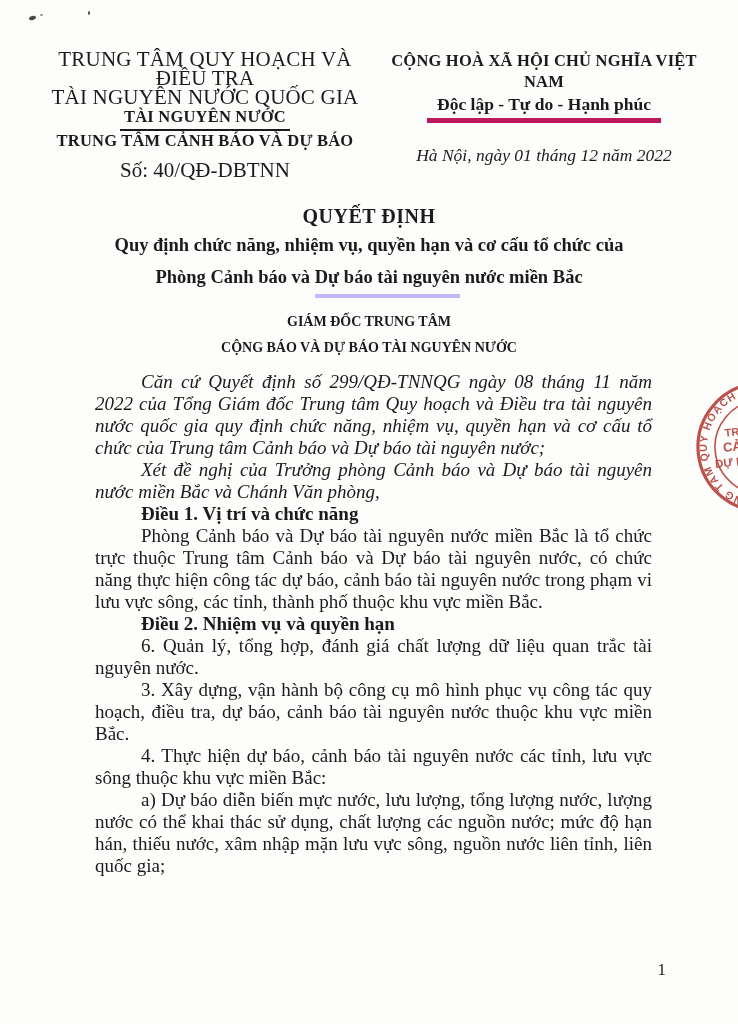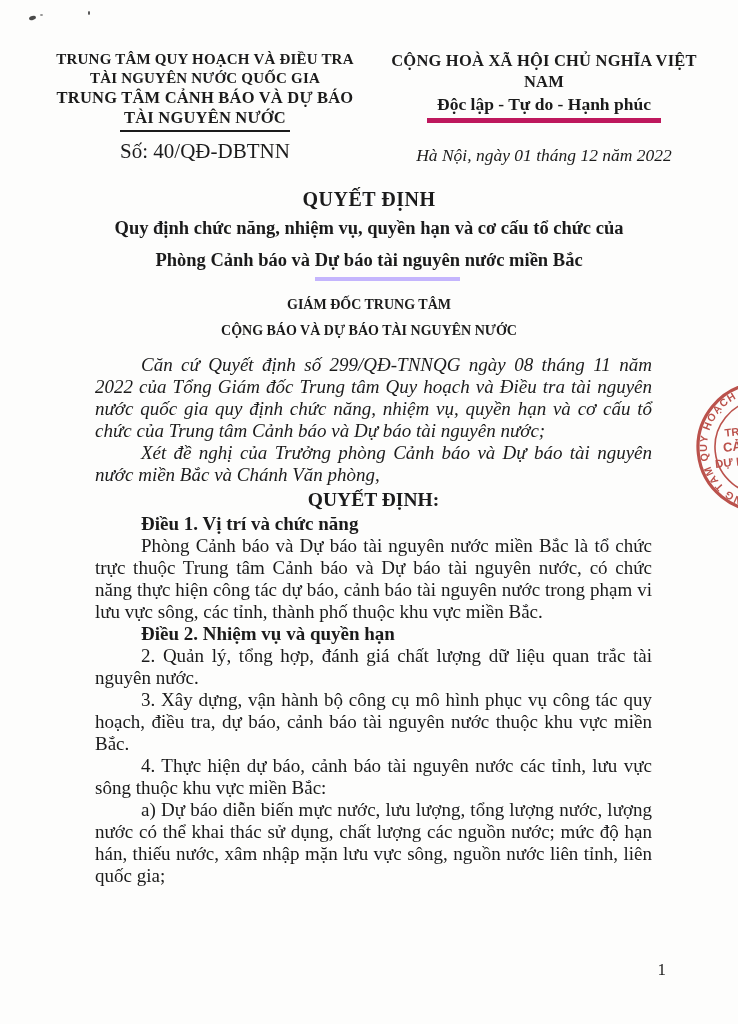--- a/index.html
+++ b/index.html
@@ -26,21 +26,21 @@
   .doc-header{
     display:flex;
     padding:50px 30px 0 40px;
     align-items:flex-start;
   }
   .org-block{
     width:330px;
     text-align:center;
     flex:none;
   }
-  .org-line{font-size:15px;line-height:19px;letter-spacing:.2px;font-weight:bold;}
+  .org-line{font-size:21px;line-height:19px;letter-spacing:.2px;}
   .org-line.bold{font-weight:bold;font-size:16.5px;line-height:20px;}
   .org-underline{
     display:inline-block;
     border-bottom:2px solid #1b1b1b;
     padding:0 4px 2px 4px;
   }
   .doc-number{margin-top:7px;font-size:21px;}
   .national-block{
     flex:1;
     text-align:center;
@@ -110,22 +110,22 @@
 <div class="page">
 
   <div class="speck s1"></div>
   <div class="speck s2"></div>
   <div class="speck s3"></div>
 
   <header class="doc-header">
     <div class="org-block">
       <div class="org-line">TRUNG TÂM QUY HOẠCH VÀ ĐIỀU TRA</div>
       <div class="org-line">TÀI NGUYÊN NƯỚC QUỐC GIA</div>
+      <div class="org-line bold"><span class="org-underline">TÀI NGUYÊN NƯỚC</span></div>
       <div class="org-line bold">TRUNG TÂM CẢNH BÁO VÀ DỰ BÁO</div>
-      <div class="org-line bold"><span class="org-underline">TÀI NGUYÊN NƯỚC</span></div>
       <div class="doc-number">Số: 40/QĐ-DBTNN</div>
     </div>
     <div class="national-block">
       <div class="country">CỘNG HOÀ XÃ HỘI CHỦ NGHĨA VIỆT NAM</div>
       <div class="motto"><span>Độc lập - Tự do - Hạnh phúc</span></div>
       <div class="dateline">Hà Nội, ngày 01 tháng 12 năm 2022</div>
     </div>
   </header>
 
   <section class="title-block">
@@ -134,27 +134,26 @@
     <div class="subtitle"><span>Phòng Cảnh báo và </span><span class="part-underline">Dự báo tài nguyên</span><span> nước miền Bắc</span></div>
     <div class="authority">
       <div>GIÁM ĐỐC TRUNG TÂM</div>
       <div>CỘNG BÁO VÀ DỰ BÁO TÀI NGUYÊN NƯỚC</div>
     </div>
   </section>
 
   <section class="body-text">
     <p class="italic">Căn cứ Quyết định số 299/QĐ-TNNQG ngày 08 tháng 11 năm 2022 của Tổng Giám đốc Trung tâm Quy hoạch và Điều tra tài nguyên nước quốc gia quy định chức năng, nhiệm vụ, quyền hạn và cơ cấu tổ chức của Trung tâm Cảnh báo và Dự báo tài nguyên nước;</p>
     <p class="italic">Xét đề nghị của Trưởng phòng Cảnh báo và Dự báo tài nguyên nước miền Bắc và Chánh Văn phòng,</p>
-    <div class="decree-heading">QUYẾT ĐỊNH:</div>
 
     <p class="article-heading">Điều 1. Vị trí và chức năng</p>
     <p>Phòng Cảnh báo và Dự báo tài nguyên nước miền Bắc là tổ chức trực thuộc Trung tâm Cảnh báo và Dự báo tài nguyên nước, có chức năng thực hiện công tác dự báo, cảnh báo tài nguyên nước trong phạm vi lưu vực sông, các tỉnh, thành phố thuộc khu vực miền Bắc.</p>
 
     <p class="article-heading">Điều 2. Nhiệm vụ và quyền hạn</p>
-    <p>2. Quản lý, tổng hợp, đánh giá chất lượng dữ liệu quan trắc tài nguyên nước.</p>
+    <p>6. Quản lý, tổng hợp, đánh giá chất lượng dữ liệu quan trắc tài nguyên nước.</p>
     <p>3. Xây dựng, vận hành bộ công cụ mô hình phục vụ công tác quy hoạch, điều tra, dự báo, cảnh báo tài nguyên nước thuộc khu vực miền Bắc.</p>
     <p>4. Thực hiện dự báo, cảnh báo tài nguyên nước các tỉnh, lưu vực sông thuộc khu vực miền Bắc:</p>
     <p>a) Dự báo diễn biến mực nước, lưu lượng, tổng lượng nước, lượng nước có thể khai thác sử dụng, chất lượng các nguồn nước; mức độ hạn hán, thiếu nước, xâm nhập mặn lưu vực sông, nguồn nước liên tỉnh, liên quốc gia;</p>
   </section>
 
   <div class="page-number">1</div>
 
   <svg class="stamp" viewBox="0 0 140 140" xmlns="http://www.w3.org/2000/svg">
     <g transform="rotate(-6 70 70)" opacity="0.88">
       <circle cx="70" cy="70" r="64" fill="none" stroke="#b23b34" stroke-width="3.2"></circle>

